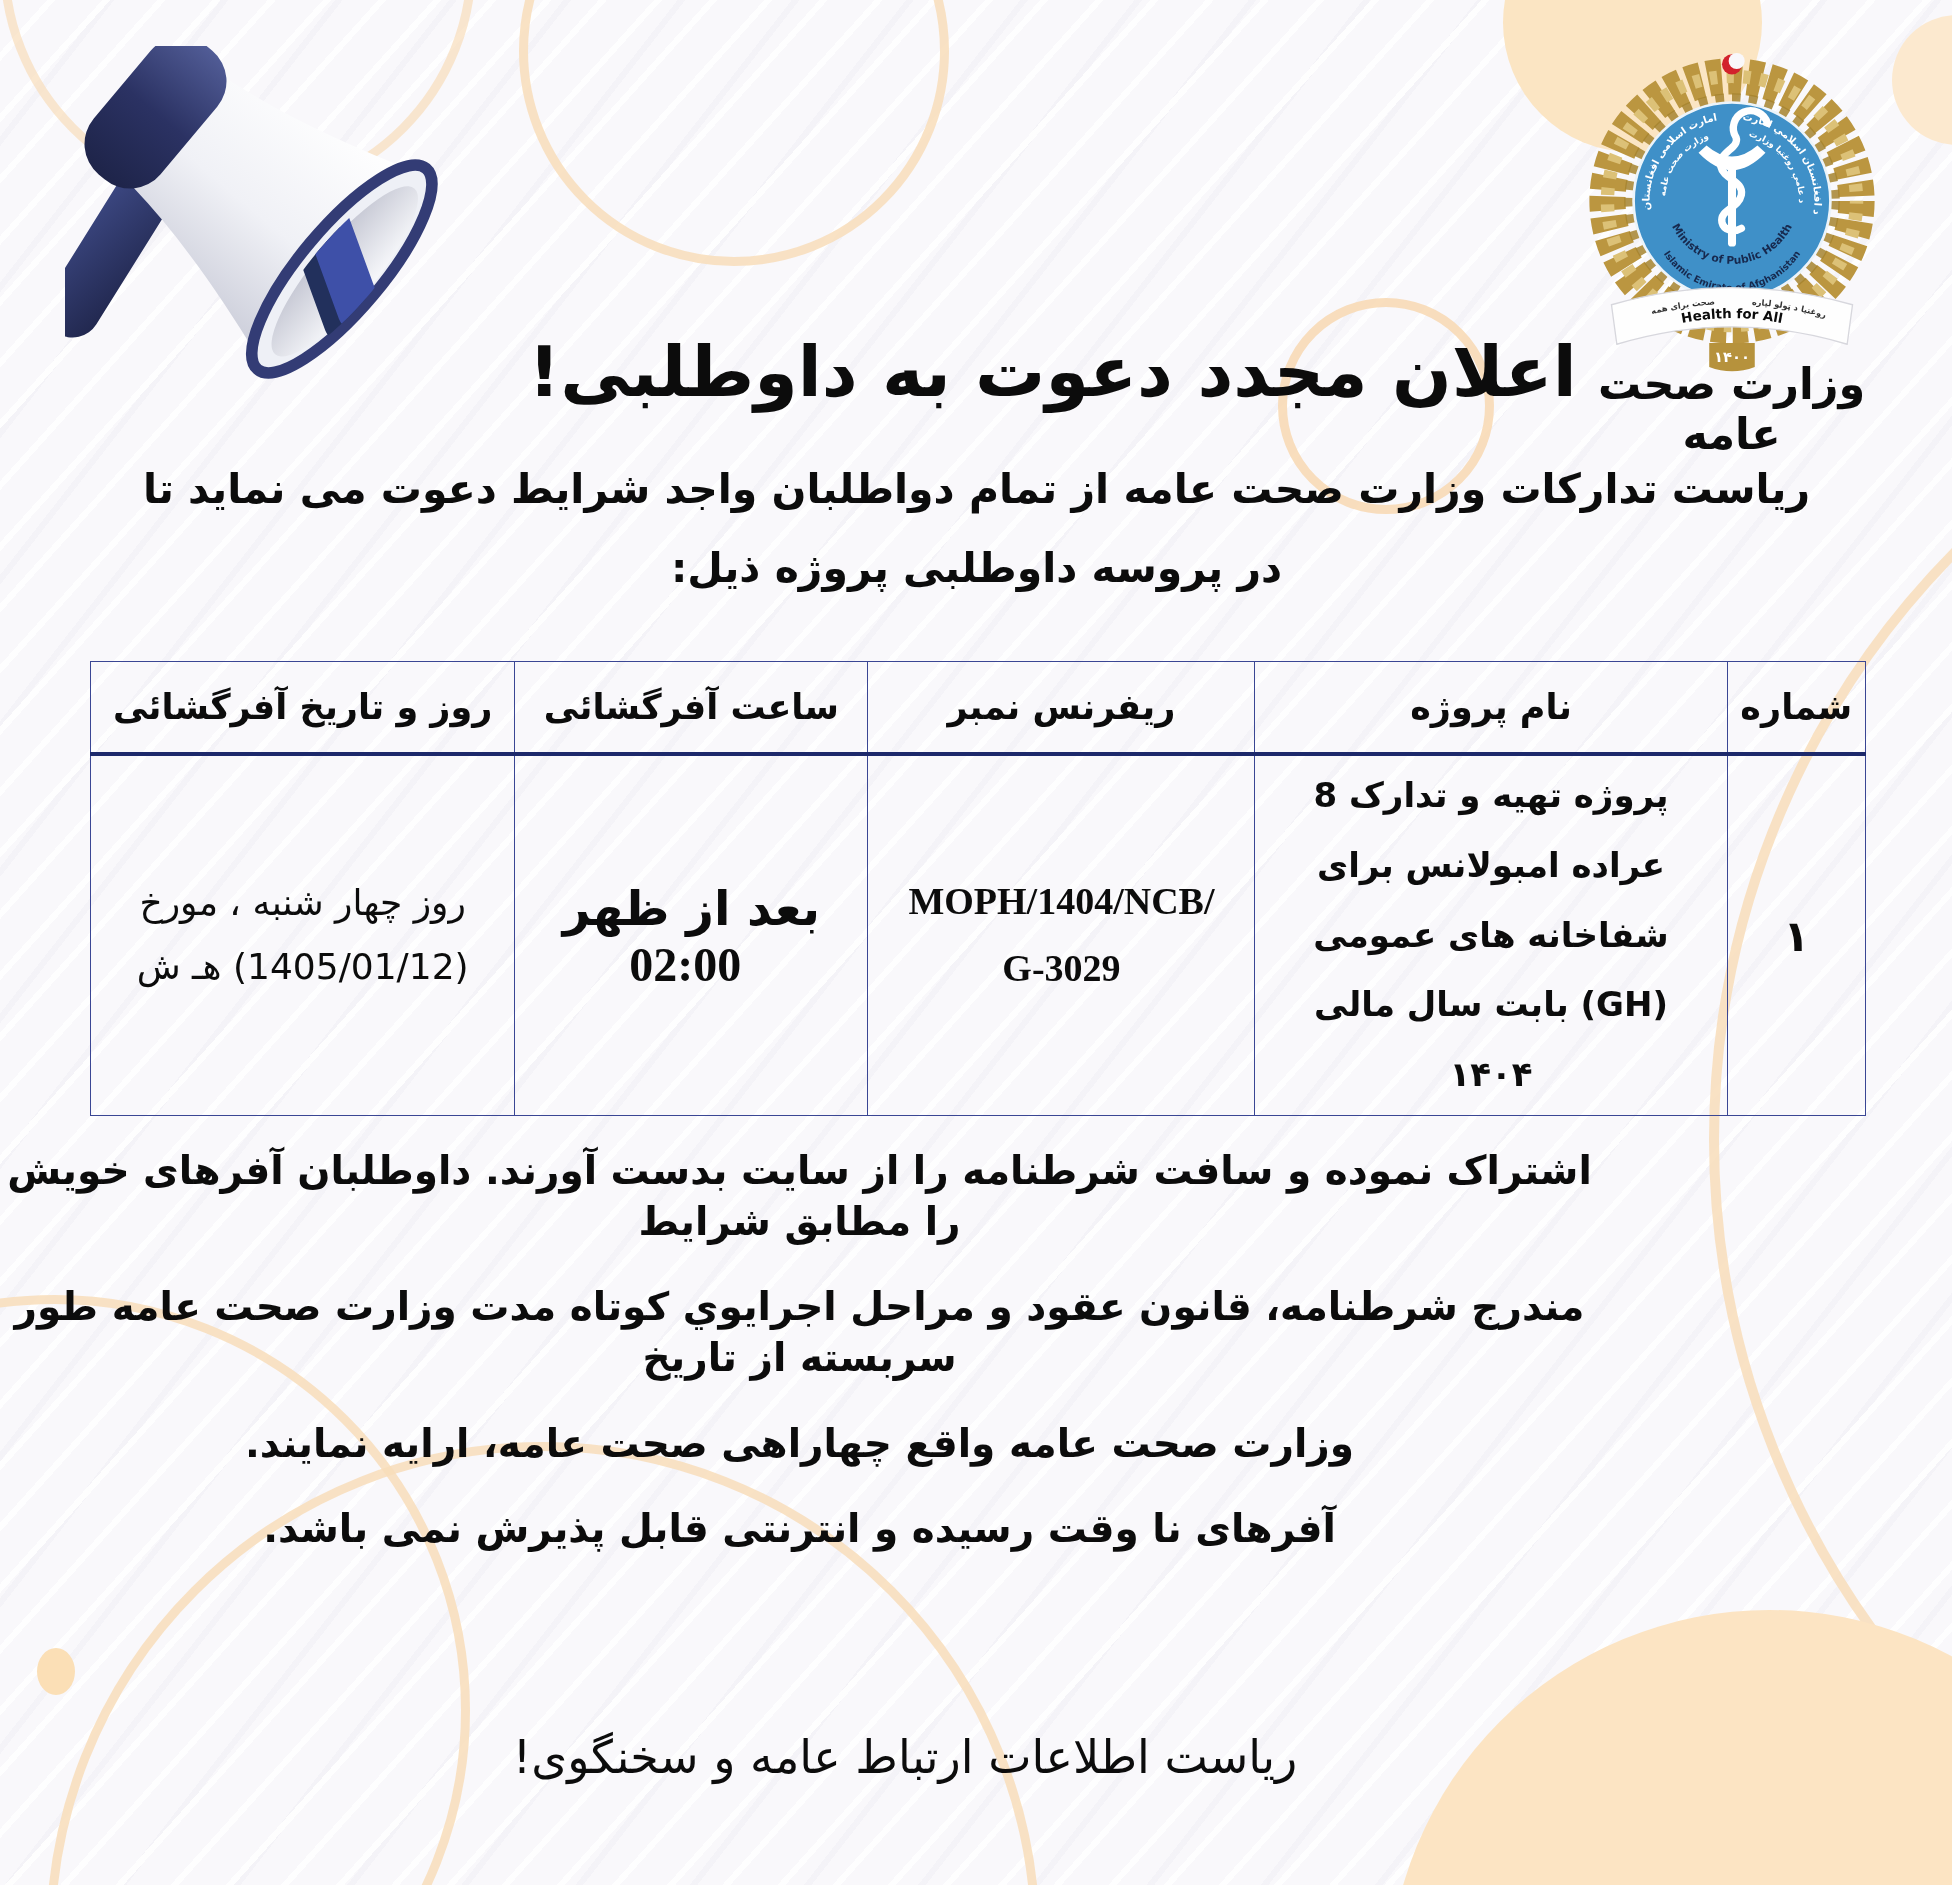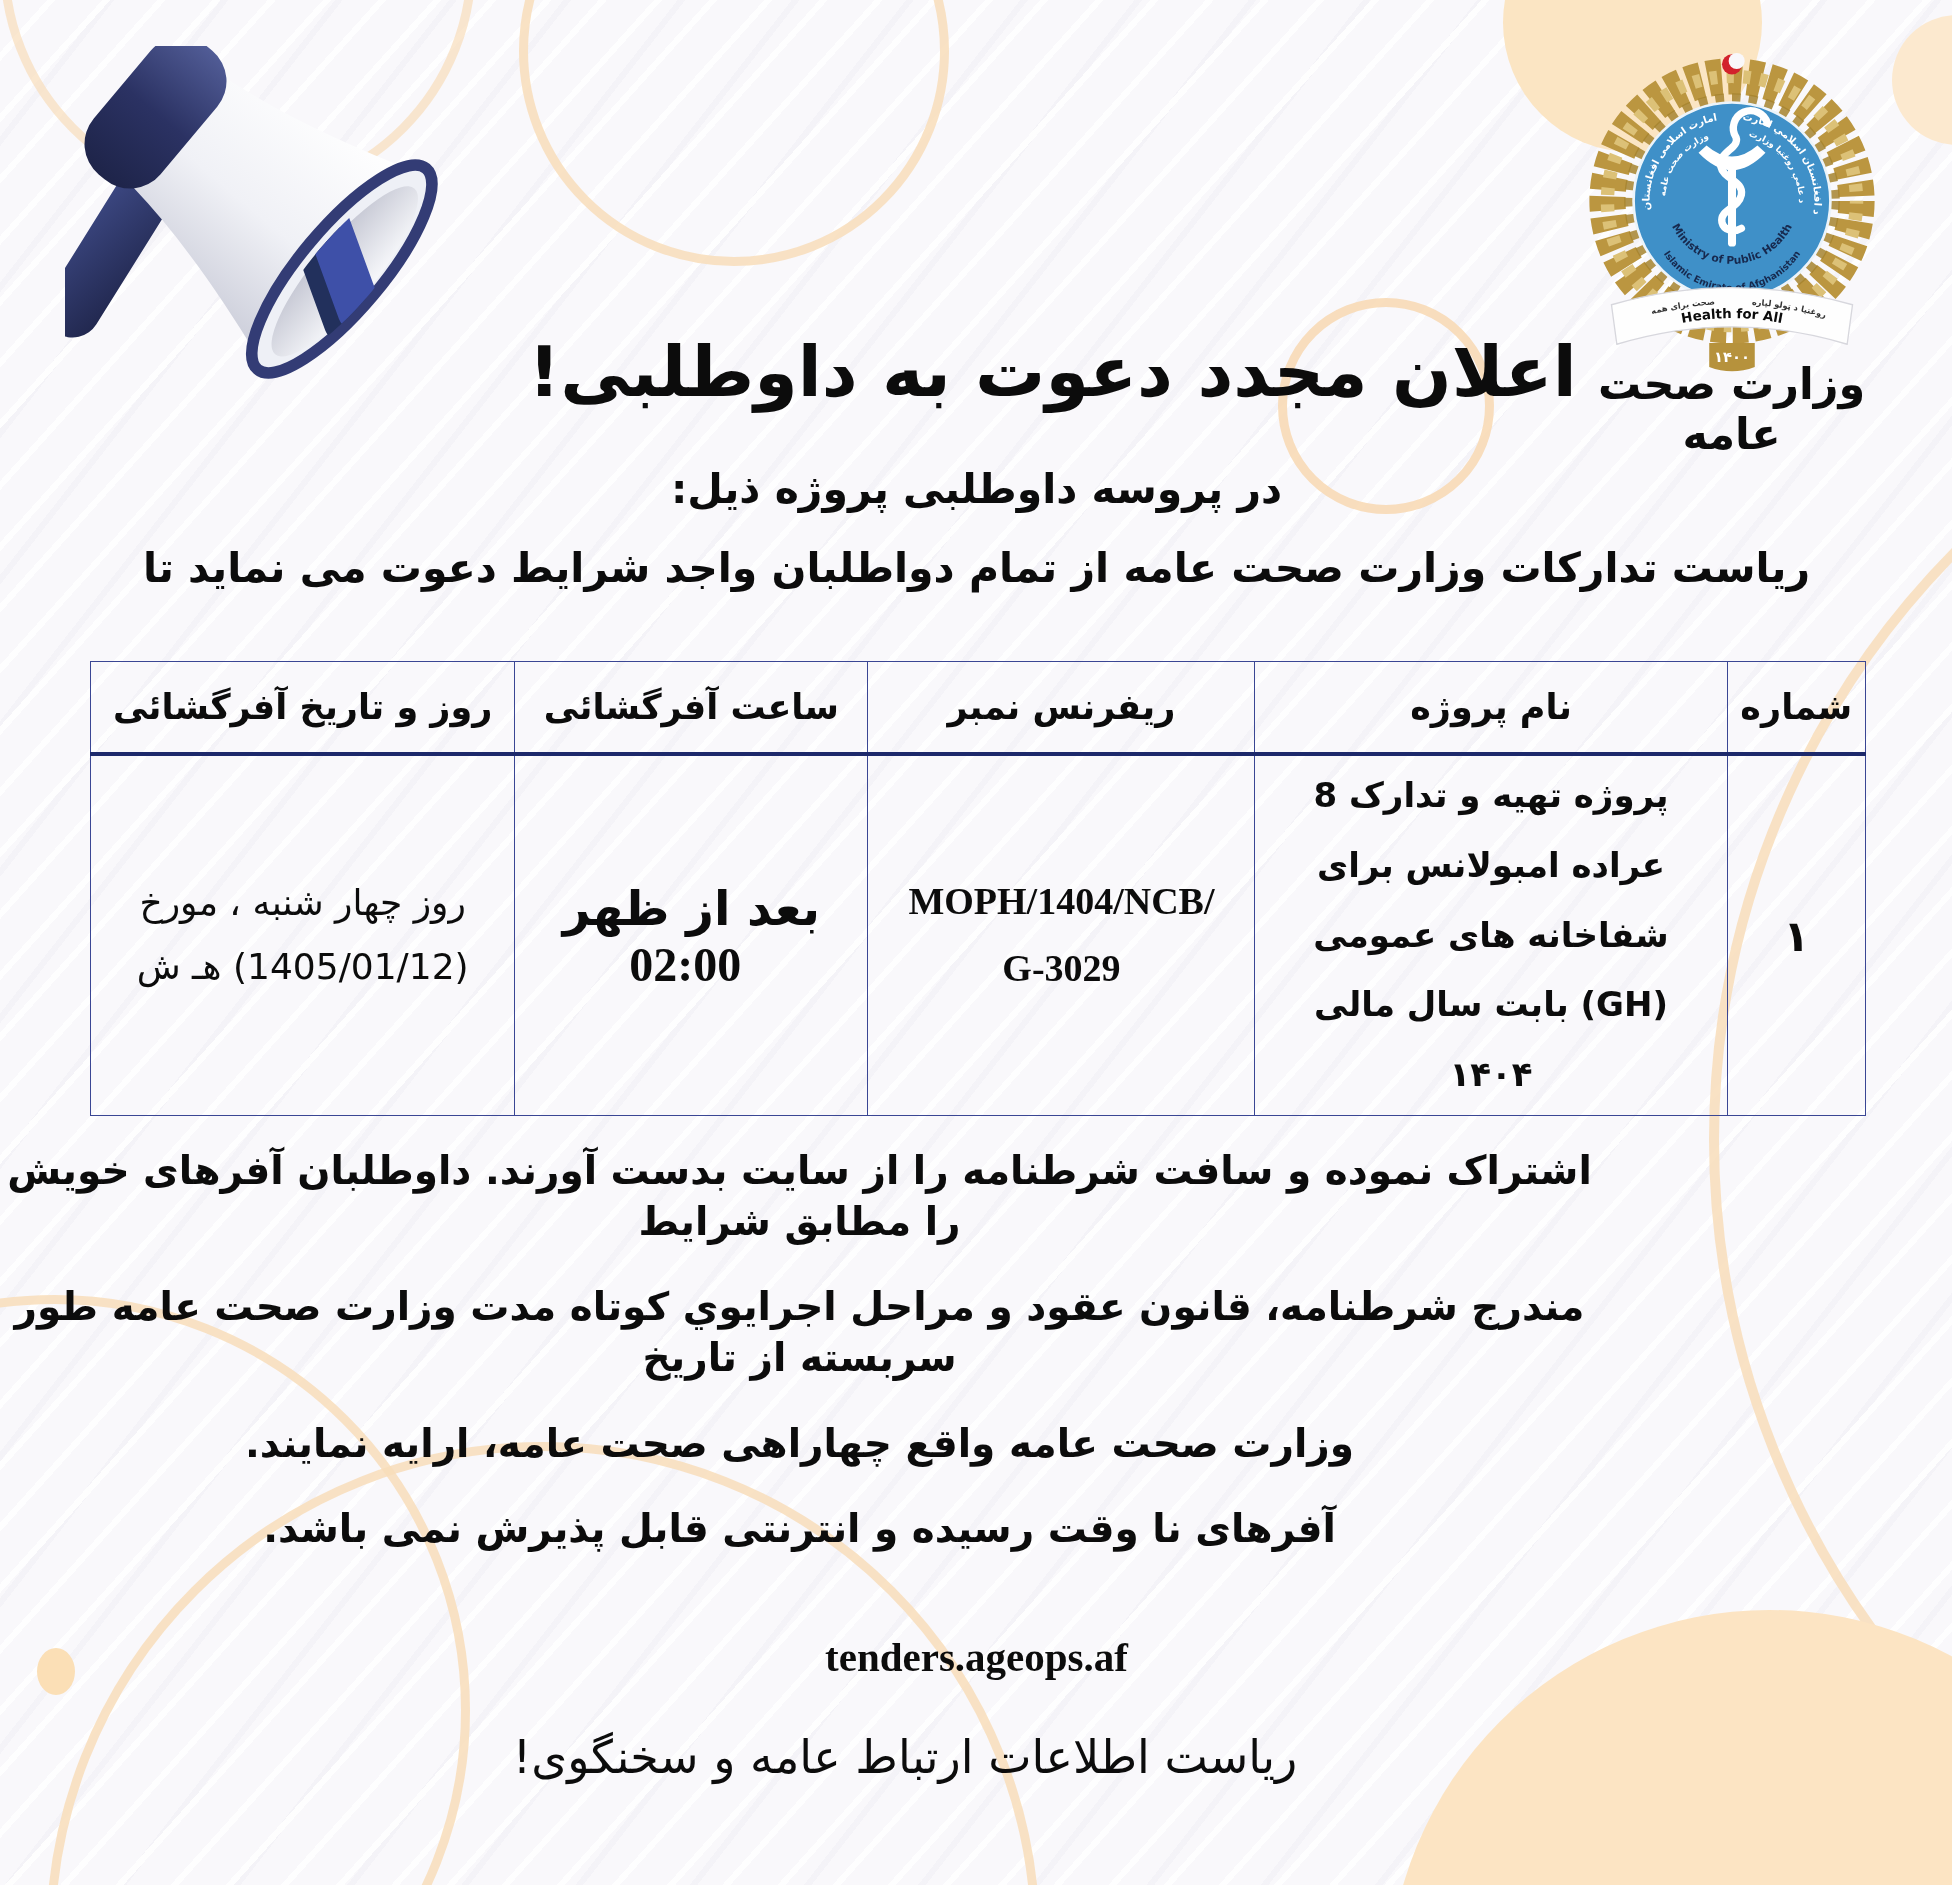--- a/index.html
+++ b/index.html
@@ -156,22 +156,22 @@
         <circle cx="230" cy="8" r="15" fill="#d2222c"></circle>
         <circle cx="237" cy="3" r="12" fill="#f9f8fb"></circle>
       </g>
     </g>
   </svg>
   <div class="logo-wordmark">وزارت صحت عامه</div>
 
   <h1 class="title">اعلان مجدد دعوت به داوطلبی!</h1>
 
   <div class="intro">
+    <div class="l">ریاست تدارکات وزارت صحت عامه از تمام دواطلبان واجد شرایط دعوت می نماید تا</div>
     <div class="l">در پروسه داوطلبی پروژه ذیل:</div>
-    <div class="l">ریاست تدارکات وزارت صحت عامه از تمام دواطلبان واجد شرایط دعوت می نماید تا</div>
   </div>
 
   <table class="tender-table">
     <colgroup>
       <col style="width:7.8%">
         <col style="width:26.6%">
         <col style="width:21.8%">
         <col style="width:19.9%">
         <col style="width:23.9%">
     </colgroup>
@@ -204,17 +204,16 @@
     </tbody>
   </table>
 
   <div class="body-par">
     <div class="line">اشتراک نموده و سافت شرطنامه را از سایت بدست آورند. داوطلبان آفرهای خویش را مطابق شرایط</div>
     <div class="line">مندرج شرطنامه، قانون عقود و مراحل اجرایوي کوتاه مدت وزارت صحت عامه طور سربسته از تاریخ</div>
     <div class="line">وزارت صحت عامه واقع چهاراهی صحت عامه، ارایه نمایند.</div>
     <div class="line">آفرهای نا وقت رسیده و انترنتی قابل پذیرش نمی باشد.</div>
   </div>
 
-  <div class="website">tenders.ageops.af</div>
   <div class="signature">ریاست اطلاعات ارتباط عامه و سخنگوی!</div>
 
 </div>
 
 
 </body></html>

